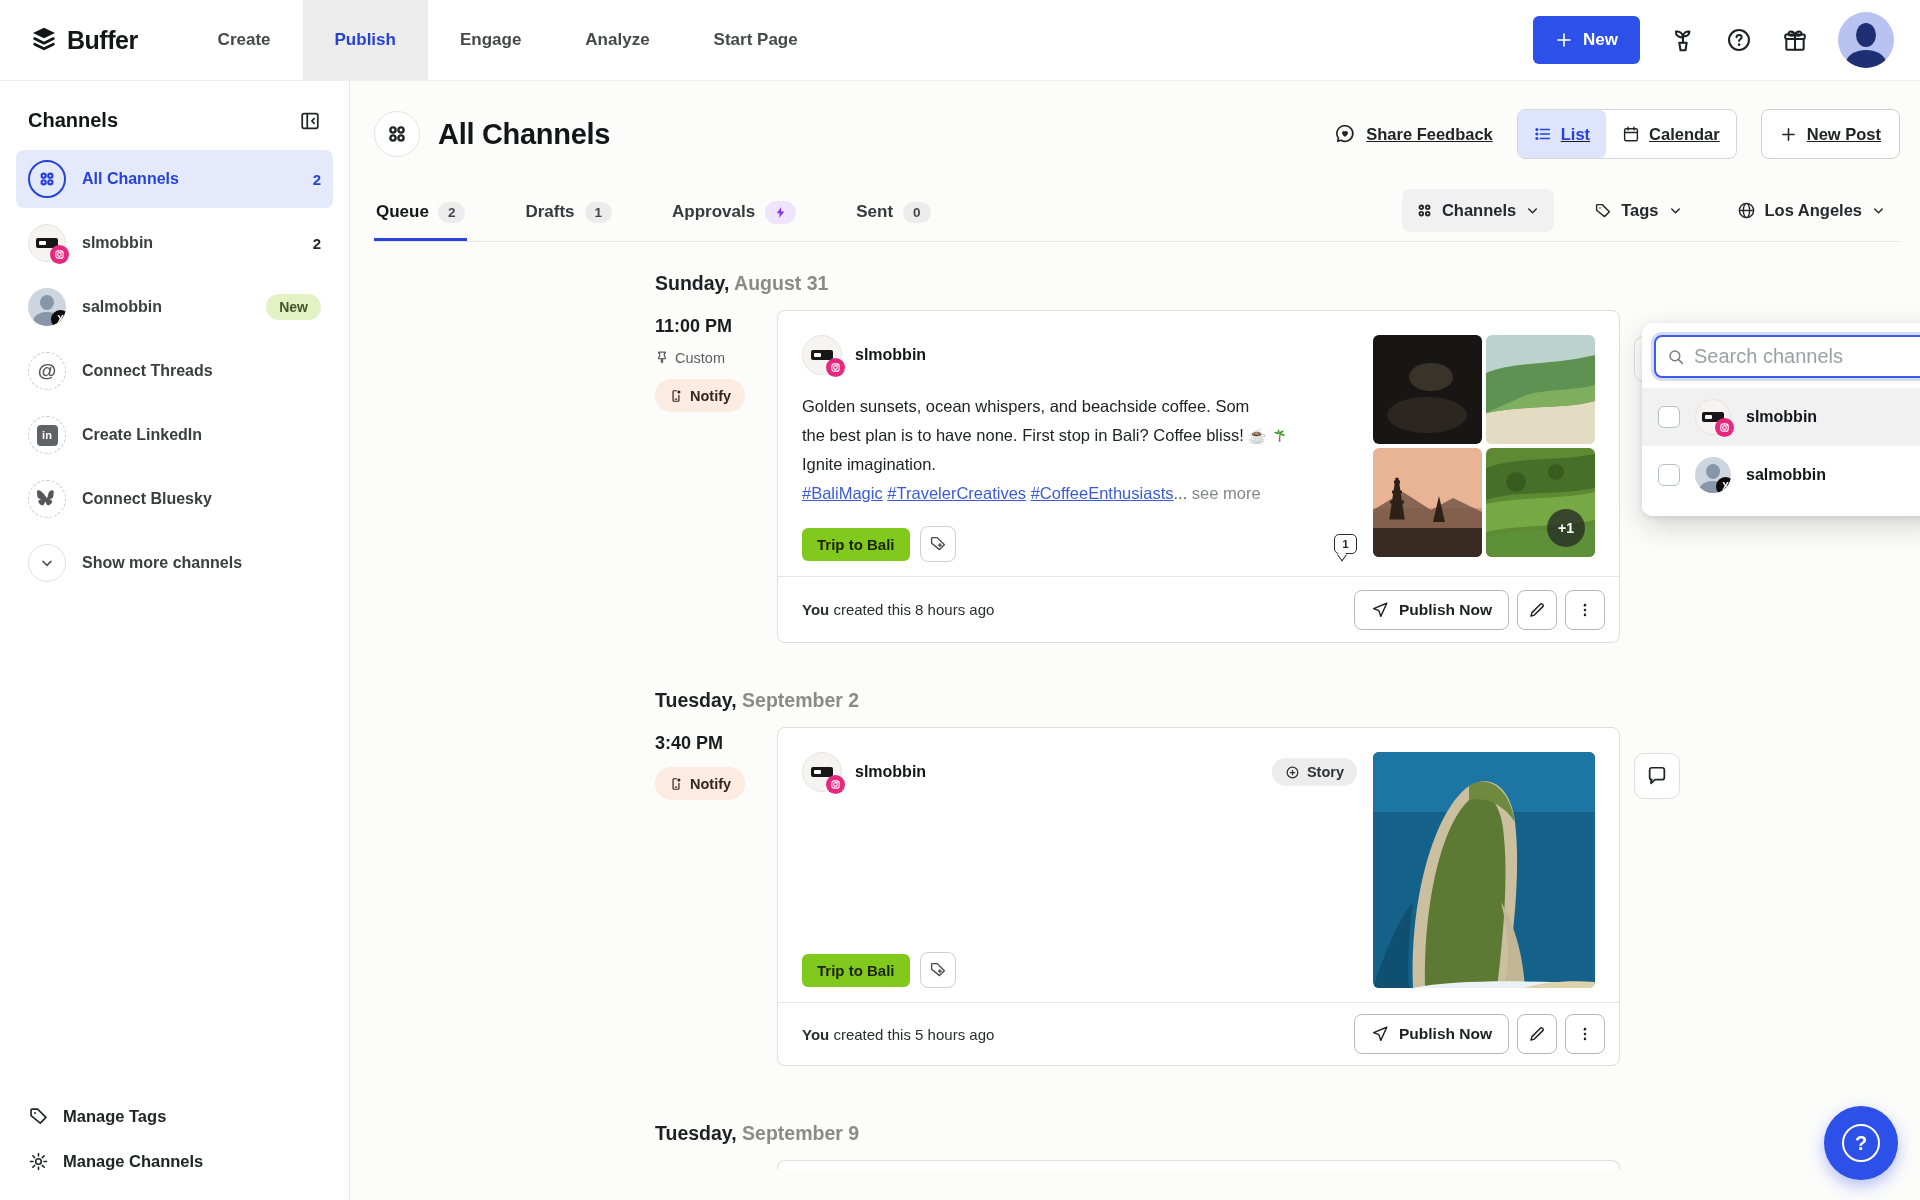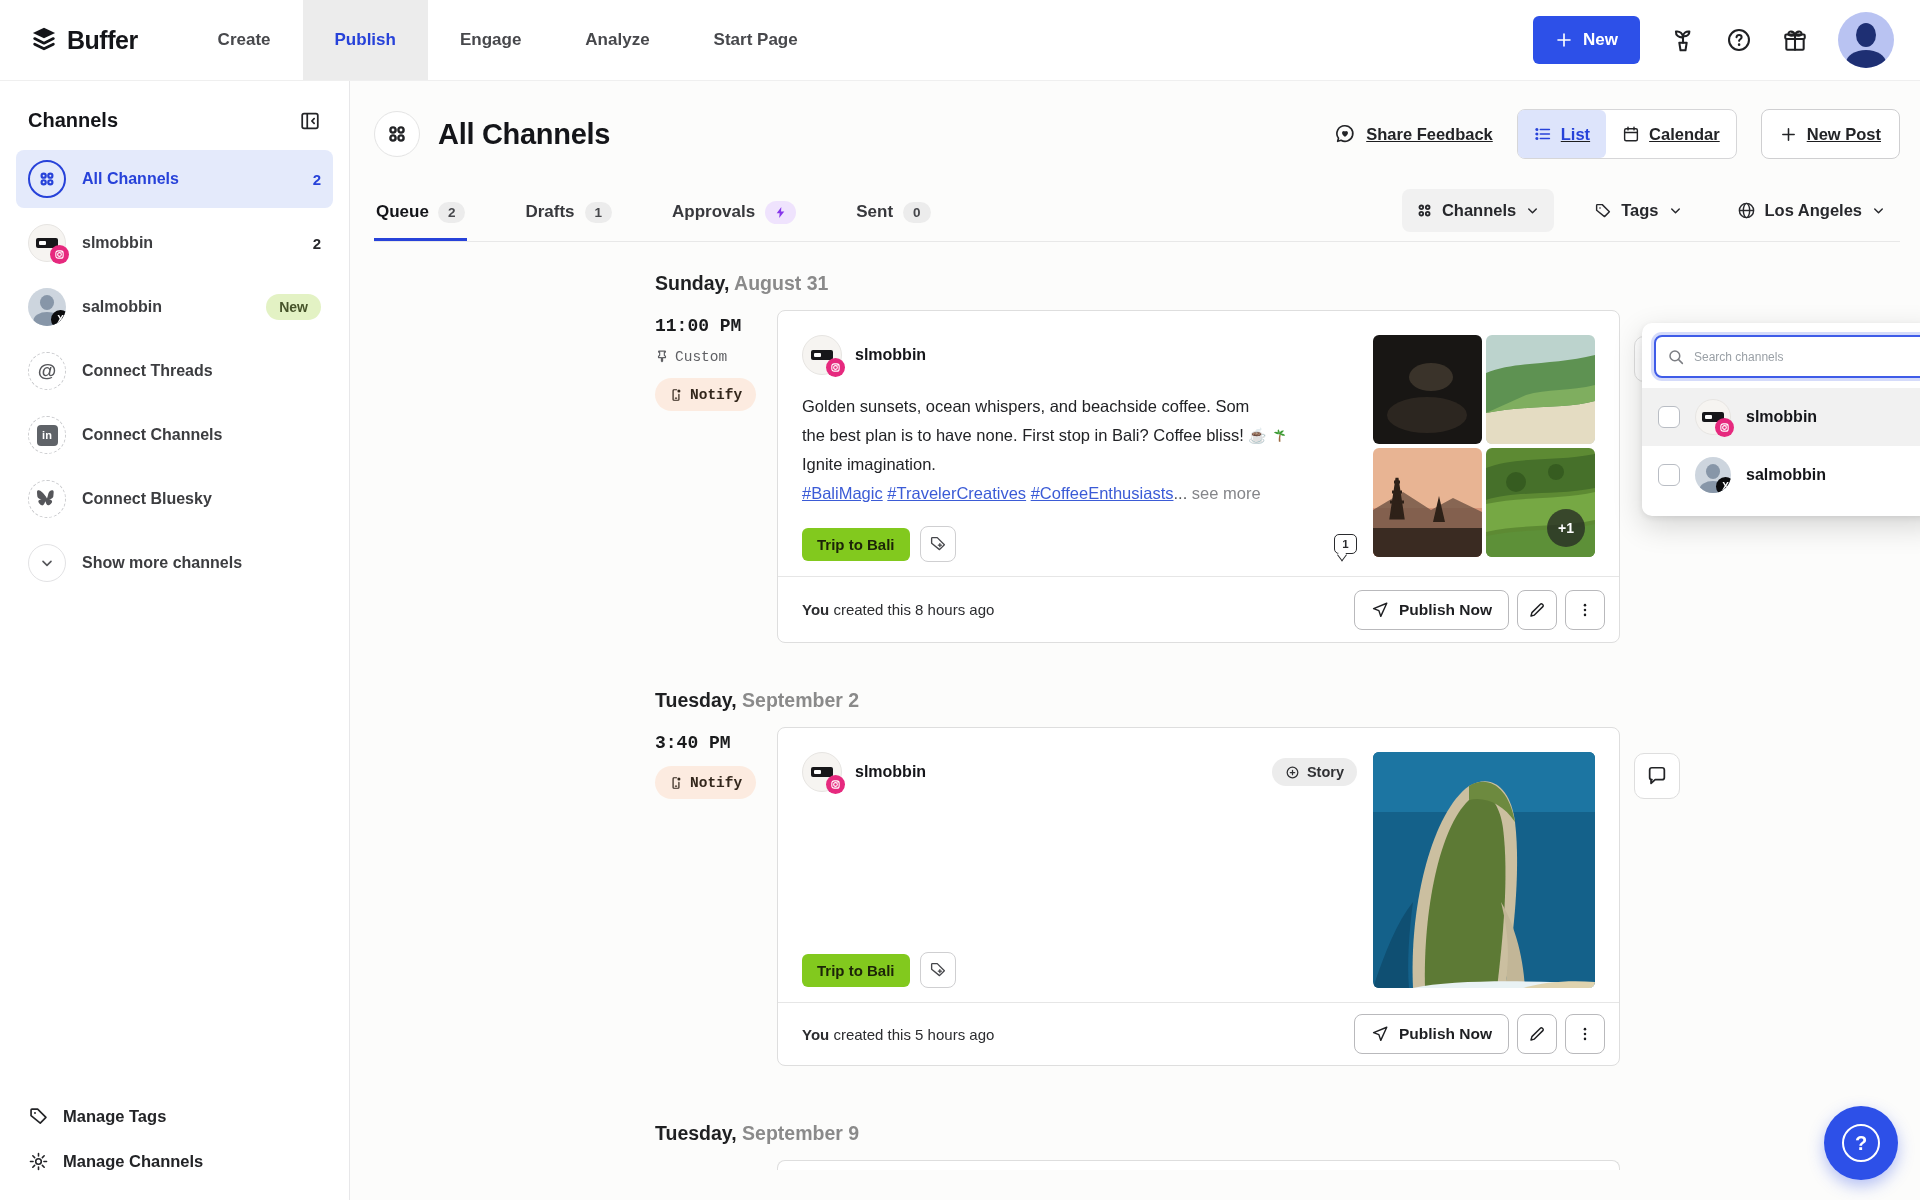--- a/index.html
+++ b/index.html
@@ -100,21 +100,21 @@
   .filter-btn.open { background:#f1f1f1; }
 
   
   .queue { padding:0 0 0 305px; }
   .date-heading { margin-top:30px; margin-bottom:15px; font-size:19.5px; font-weight:700; }
   .date-heading .day { color:#1f2022; }
   .date-heading .rest { color:#8a8a8a; }
   .group2 .date-heading { margin-top:46px; }
   .group3 .date-heading { margin-top:56px; }
   .post-row { display:flex; align-items:flex-start; }
-  .time-col { width:122px; flex:none; padding-top:6px;font-family:Liberation Mono, monospace; }
+  .time-col { width:122px; flex:none; padding-top:6px; }
   .time { font-size:18px; font-weight:700; color:#1a1b1d; }
   .sched { display:flex; align-items:center; gap:6px; margin-top:13px; color:#5e5f63;
     font-size:14.5px; }
   .notify { display:inline-flex; align-items:center; gap:7px; margin-top:13px; height:33px;
     padding:0 14px; background:#fcebe0; border-radius:17px; font-size:14.5px; font-weight:600;
     color:#33271c; }
 
   .card { width:843px; background:#fff; border:1px solid #dedede; border-radius:8px; flex:none; }
   .card-body { padding:24px 24px 14px; display:flex; gap:16px; }
   .card-left { flex:1; min-width:0; display:flex; flex-direction:column; }
@@ -162,21 +162,21 @@
   .next-card-edge { width:843px; margin-left:122px; height:10px; border:1px solid #dedede;
     border-bottom:none; border-radius:8px 8px 0 0; background:#fff; }
 
   
   .dropdown { position:absolute; left:1292px; top:242px; width:298px; background:#fff;
     border-radius:10px; box-shadow:0 10px 30px rgba(0,0,0,.16), 0 2px 6px rgba(0,0,0,.08);
     padding:12px 0 12px; z-index:60; }
   .dd-search { margin:0 12px 10px; height:43px; border:2px solid #3f5ce8; border-radius:8px;
     box-shadow:0 0 0 3px rgba(63,92,232,.22); display:flex; align-items:center; gap:9px;
     padding:0 11px; background:#fff; }
-  .dd-search input { border:none; outline:none; flex:1; font-size:12px; font-family:inherit;
+  .dd-search input { border:none; outline:none; flex:1; font-size:20px; font-family:inherit;
     color:#1d1d1f; background:transparent; min-width:0; }
   .dd-search input::placeholder { color:#9aa0a6; }
   .dd-row { display:flex; align-items:center; gap:15px; height:58px; padding:0 16px; cursor:pointer; }
   .dd-row.hover { background:#f1f1f1; }
   .dd-row .ava { width:36px; height:36px; }
   .dd-row .dd-lbl { font-size:16px; font-weight:700; color:#141519; }
   .checkbox { width:22px; height:22px; border:1.6px solid #b9bdc4; border-radius:6px;
     background:#fff; flex:none; }
 
   
@@ -297,21 +297,21 @@
 
     <div class="side-item">
       <span class="ava ava-dashed" style="font-size:19px;font-weight:600;">@</span>
       <span class="lbl">Connect Threads</span>
     </div>
 
     <div class="side-item">
       <span class="ava ava-dashed">
           <span class="li-sq">in</span>
         </span>
-      <span class="lbl">Connect Channels</span>
+      <span class="lbl">Create LinkedIn</span>
     </div>
 
     <div class="side-item">
       <span class="ava ava-dashed">
         <svg width="20" height="18" viewBox="0 0 24 21" fill="#55565a">
           <path d="M12 9.8C10.9 7.6 7.9 3.5 5.1 1.5 2.4-.4 1.4 0 .8.3.1.6 0 1.6 0 2.2c0 .6.3 4.9.5 5.6.7 2.3 3 3.1 5.2 2.9-3.2.5-6.1 1.7-2.3 5.9 4.1 4.3 5.6-.9 6.6-3.5 1 2.6 2.2 7.5 6.5 3.5 3.3-3.5 1-5.4-2.2-5.9 2.2.2 4.5-.6 5.2-2.9.2-.7.5-5 .5-5.6 0-.6-.1-1.6-.8-1.9-.6-.3-1.6-.7-4.3 1.2C13.1 3.5 13.1 7.6 12 9.8z"></path>
         </svg>
       </span>
       <span class="lbl">Connect Bluesky</span>
     </div>

